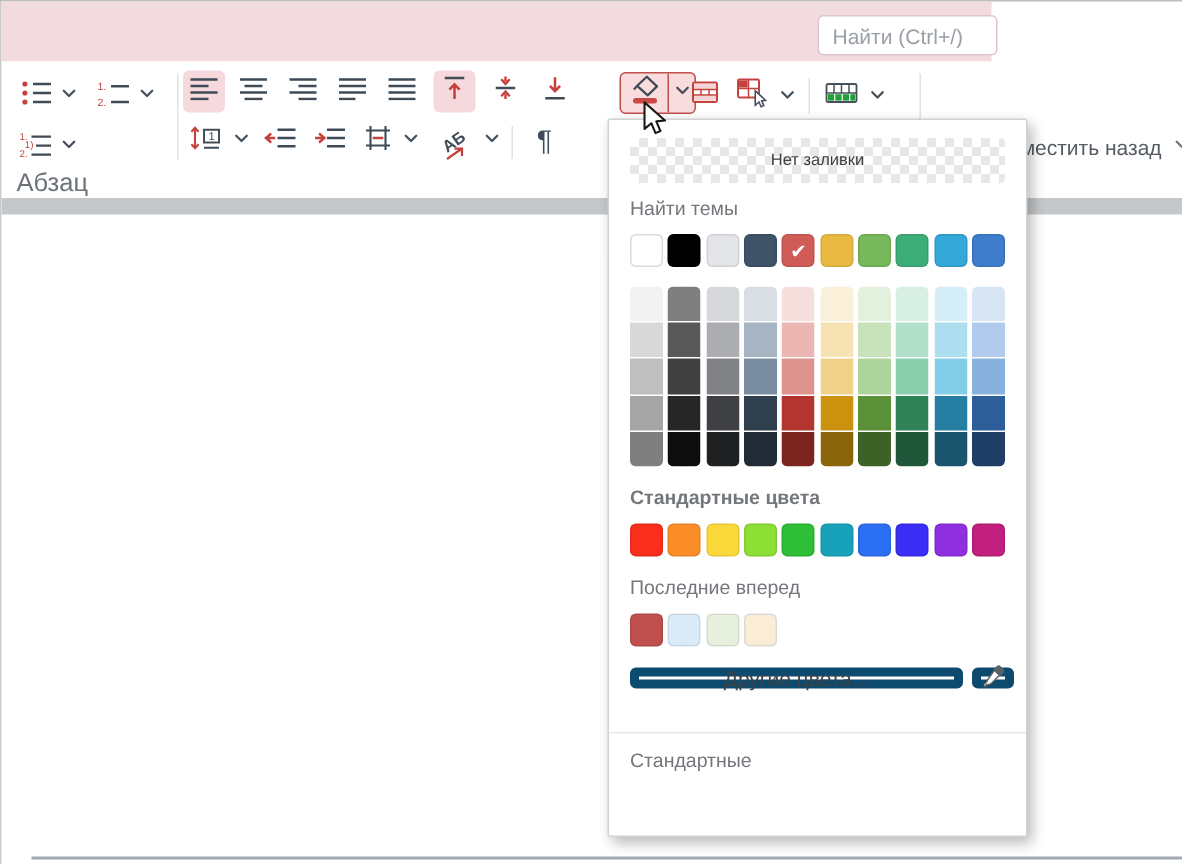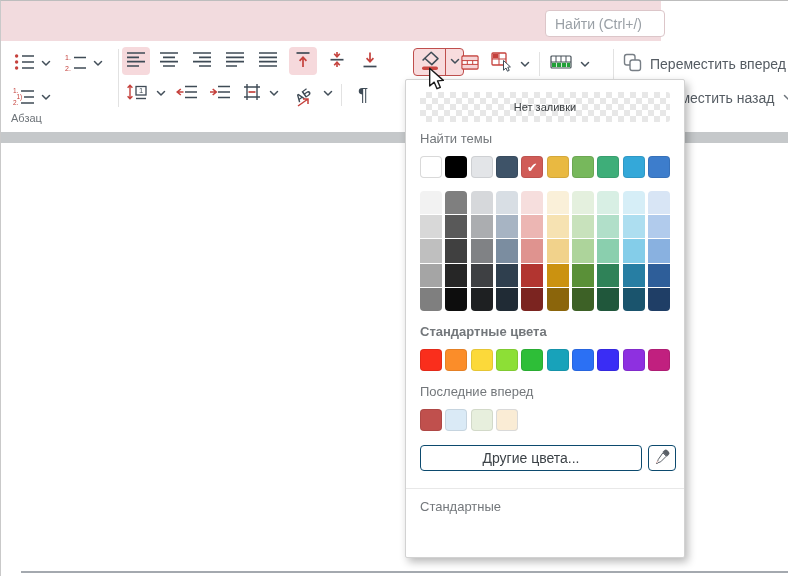--- a/index.html
+++ b/index.html
@@ -14,21 +14,21 @@
           border-radius:4px;background:#fff;font-size:14px;color:#9aa0a6;padding:0 9px;outline:none;
           font-family:"Liberation Sans",sans-serif;}
   .search::placeholder{color:#9aa0a6;}
 
   
   .toolbar{left:0;top:40px;width:788px;height:91px;background:#fff;}
   .tbtn{position:absolute;display:flex;align-items:center;justify-content:center;border-radius:4px;}
   .tbtn.active{background:#f6d9dc;}
   .chev{position:absolute;display:flex;align-items:center;justify-content:center;width:14px;height:14px;}
   .vsep{position:absolute;width:1px;background:#e2e2e2;}
-  .grouplabel{position:absolute;font-size:11px;color:#6d7378;}
+  .grouplabel{position:absolute;font-size:17px;color:#6d7378;}
   .tooltext{font-size:14px;color:#555c63;white-space:nowrap;}
   .fillsplit{position:absolute;left:412px;top:7px;width:51px;height:28px;border:1px solid #bf4f4d;
              border-radius:4px;background:#f8dcde;display:flex;}
   .fillsplit .main{width:31px;display:flex;align-items:center;justify-content:center;}
   .fillsplit .arrow{width:18px;border-left:1px solid #bf4f4d;display:flex;align-items:center;justify-content:center;}
   .pilcrow{font-size:19px;color:#3f4b56;line-height:1;}
   .abdir{display:inline-block;transform:rotate(-35deg);font-size:11px;font-weight:bold;color:#3f4b56;}
   .hbtn{position:absolute;display:flex;align-items:center;gap:8px;height:26px;}
 
   
@@ -48,21 +48,21 @@
   .plabel{position:absolute;left:14px;font-size:13px;color:#73777b;}
   .swrow{position:absolute;left:14px;width:250px;display:flex;justify-content:space-between;}
   .swrow.recent{justify-content:flex-start;gap:3.4px;}
   .swatch{width:22px;height:22px;border-radius:4px;box-shadow:inset 0 0 0 1px rgba(0,0,0,.09);
           display:flex;align-items:center;justify-content:center;cursor:pointer;}
   .swatch.light{box-shadow:inset 0 0 0 1px #d9d9d9;}
   .swatch .check{color:#fff;font-size:13px;line-height:1;}
   .tintgrid{position:absolute;left:14px;top:111px;width:250px;display:flex;justify-content:space-between;}
   .tintcol{width:22px;height:120px;border-radius:4px;overflow:hidden;display:flex;flex-direction:column;gap:1px;cursor:pointer;}
   .tintcell{flex:1;width:100%;}
-  .pbtn{position:absolute;height:26px;border:1px solid #0c4a6e;border-radius:4px;background:#fff;
+  .pbtn{position:absolute;height:14px;border:6px solid #0c4a6e;border-radius:4px;background:#fff;
         display:flex;align-items:center;justify-content:center;font-size:14px;color:#3c4247;cursor:pointer;text-align:right;}
   .pdivider{position:absolute;left:0;top:408px;width:278px;height:1px;background:#e8e8e8;}
 
   .cursor{left:427px;top:66px;z-index:40;}
 </style>
 </head>
 <body>
 
 <div class="abs titlebar">
   <input class="search" placeholder="Найти (Ctrl+/)" style="">
@@ -286,30 +286,20 @@
     </span>
   </div>
   <div class="chev" style="left:577px;top:17px;">
     <span><svg width="12" height="12" viewBox="0 0 12 12">
           <path d="M2.5 4.5 L6 8 L9.5 4.5" fill="none" stroke="#434f5a" stroke-width="1.5" stroke-linecap="round" stroke-linejoin="round"></path>
         </svg></span>
   </div>
 
   <div class="vsep" style="left:612px;top:8px;height:60px;"></div>
 
-  <div class="hbtn" style="left:622px;top:10px;">
-    <span>
-      <svg width="19" height="19" viewBox="0 0 19 19">
-          <rect x="1.5" y="1.5" width="10.5" height="10.5" rx="2.2" fill="none" stroke="#777e85" stroke-width="1.4"></rect>
-          <rect x="7" y="7" width="10.5" height="10.5" rx="2.2" fill="#fff" stroke="#777e85" stroke-width="1.4"></rect>
-        </svg>
-    </span>
-    <span class="tooltext">Переместить вперед</span>
-
-  </div>
   <div class="hbtn" style="left:646px;top:44px;z-index:1;">
     <span class="tooltext">Переместить назад</span>
     <span><svg width="12" height="12" viewBox="0 0 12 12">
           <path d="M2.5 4.5 L6 8 L9.5 4.5" fill="none" stroke="#6e757c" stroke-width="1.5" stroke-linecap="round" stroke-linejoin="round"></path>
         </svg></span>
   </div>
 </div>
 
 <div class="abs ruler"></div>
 <div class="abs docarea"></div>

